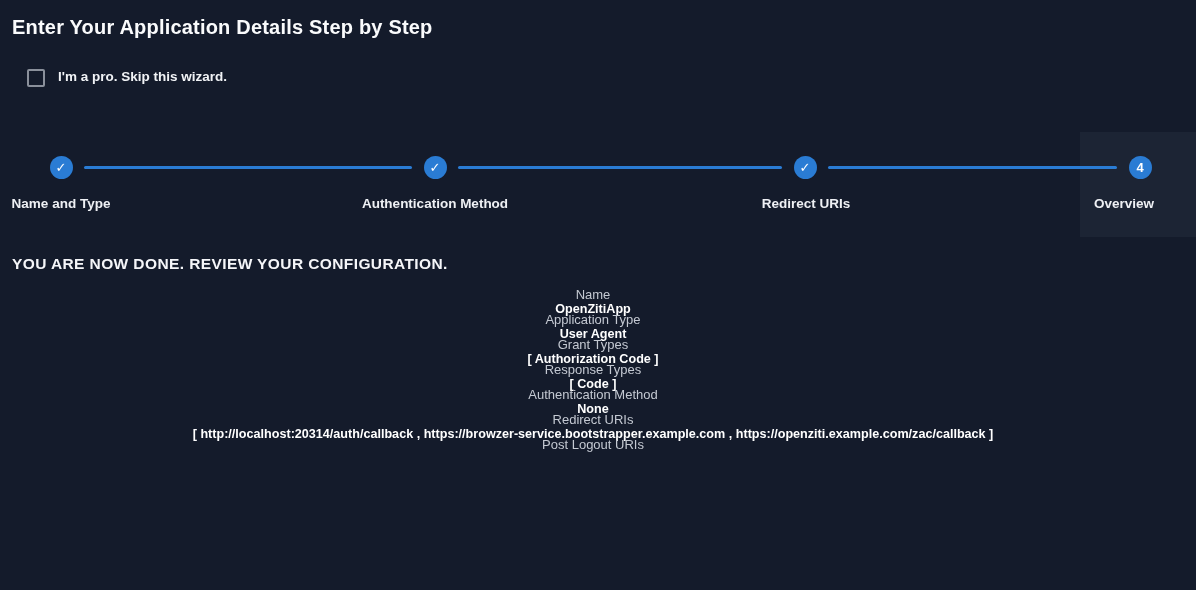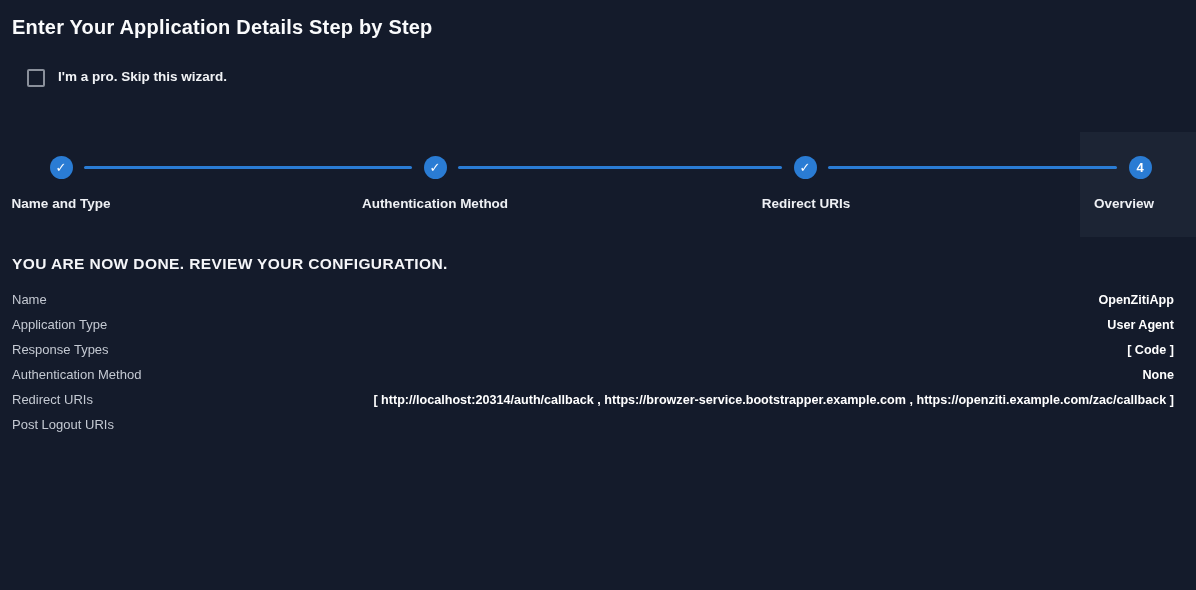--- a/index.html
+++ b/index.html
@@ -102,20 +102,21 @@
     position: absolute;
     left: 0; top: 287px;
     width: 1196px;
   }
   .review-row {
     display: flex;
     justify-content: space-between;
     align-items: center;
     height: 25px;
     padding: 0 22px 0 12px;
+    flex-direction: column;
   }
   .row-label {
     font-size: 13px;
     font-weight: 400;
     color: var(--text-dim);
     white-space: nowrap;
   }
   .row-value {
     font-size: 12.6px;
     font-weight: 600;
@@ -198,20 +199,24 @@
   <div class="review-rows">
     <div class="review-row">
       <span class="row-label">Name</span>
       <span class="row-value">OpenZitiApp</span>
     </div>
     <div class="review-row">
       <span class="row-label">Application Type</span>
       <span class="row-value">User Agent</span>
     </div>
     <div class="review-row">
+      <span class="row-label">Grant Types</span>
+      <span class="row-value">[ Authorization Code ]</span>
+    </div>
+    <div class="review-row">
       <span class="row-label">Response Types</span>
       <span class="row-value">[ Code ]</span>
     </div>
     <div class="review-row">
       <span class="row-label">Authentication Method</span>
       <span class="row-value">None</span>
     </div>
     <div class="review-row">
       <span class="row-label">Redirect URIs</span>
       <span class="row-value">[ http://localhost:20314/auth/callback , https://browzer-service.bootstrapper.example.com , https://openziti.example.com/zac/callback ]</span>

